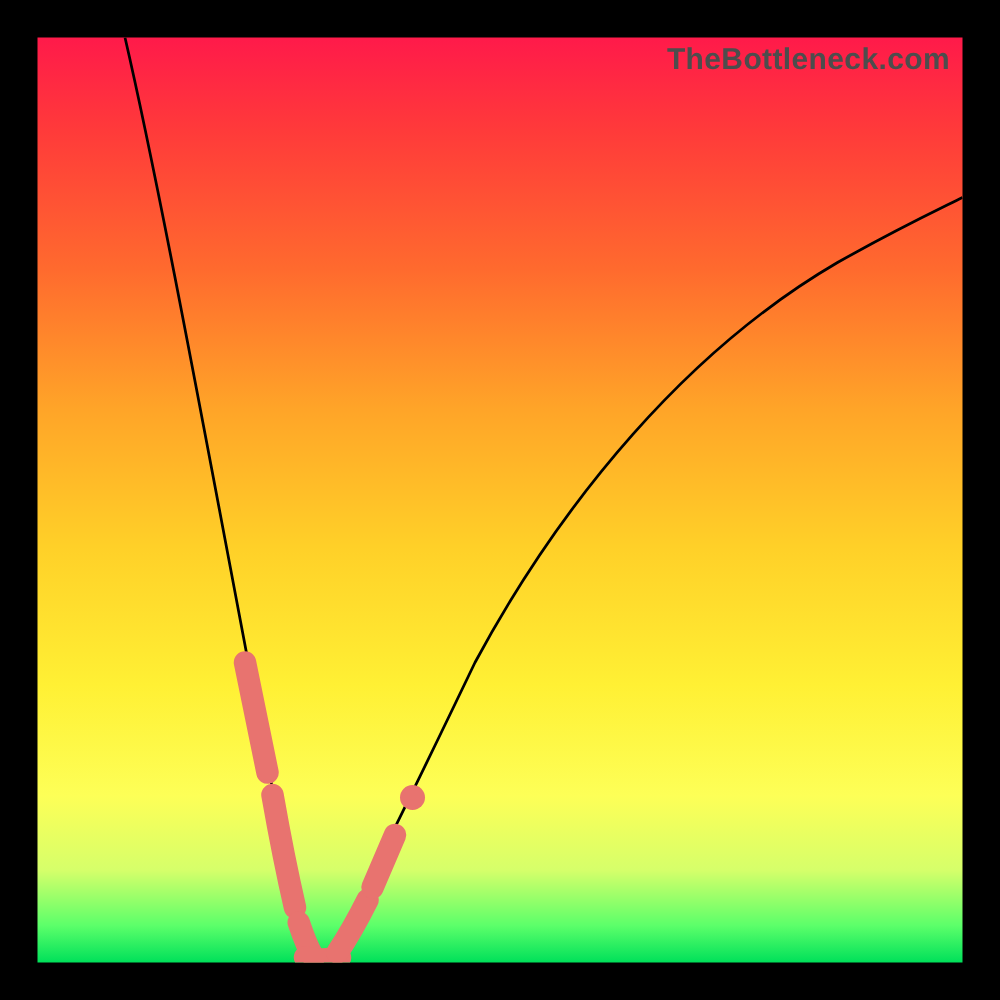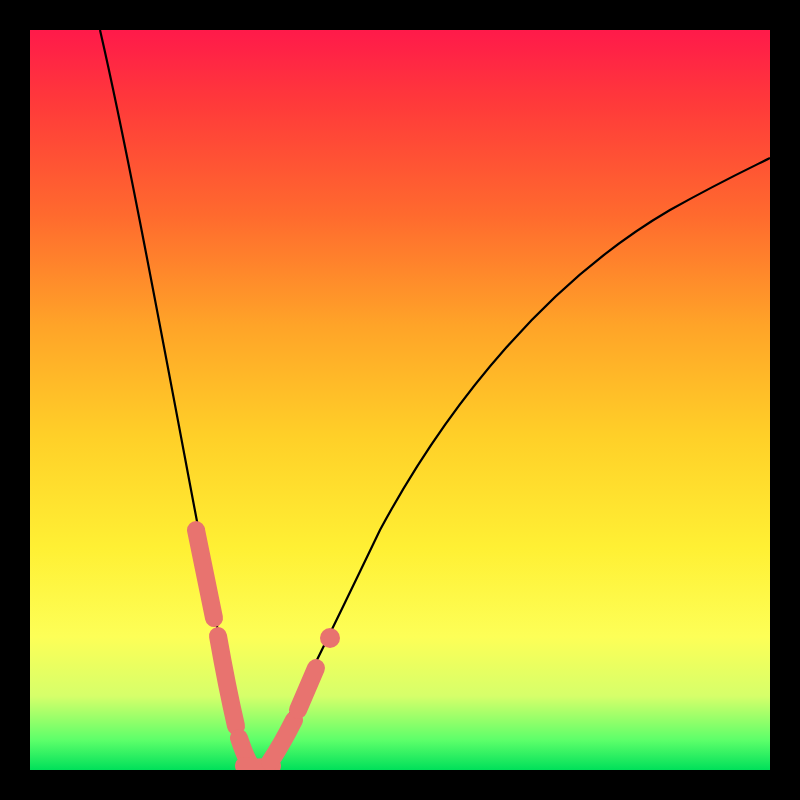--- a/index.html
+++ b/index.html
@@ -58,20 +58,21 @@
     stroke-linecap: round;
   }
   .accent-dot {
     fill: #e8736f;
   }
 </style>
 </head>
 <body>
 
 <div class="frame">
+  <div class="watermark">TheBottleneck.com</div>
 
   <svg class="curves" viewBox="0 0 740 740">
 
     <path class="curve" d="M 70 0
          C 100 130, 140 350, 180 560
          C 198 655, 210 710, 222 738"></path>
 
     <path class="curve" d="M 232 738
          C 250 705, 290 625, 350 500
          C 420 370, 520 250, 640 180

